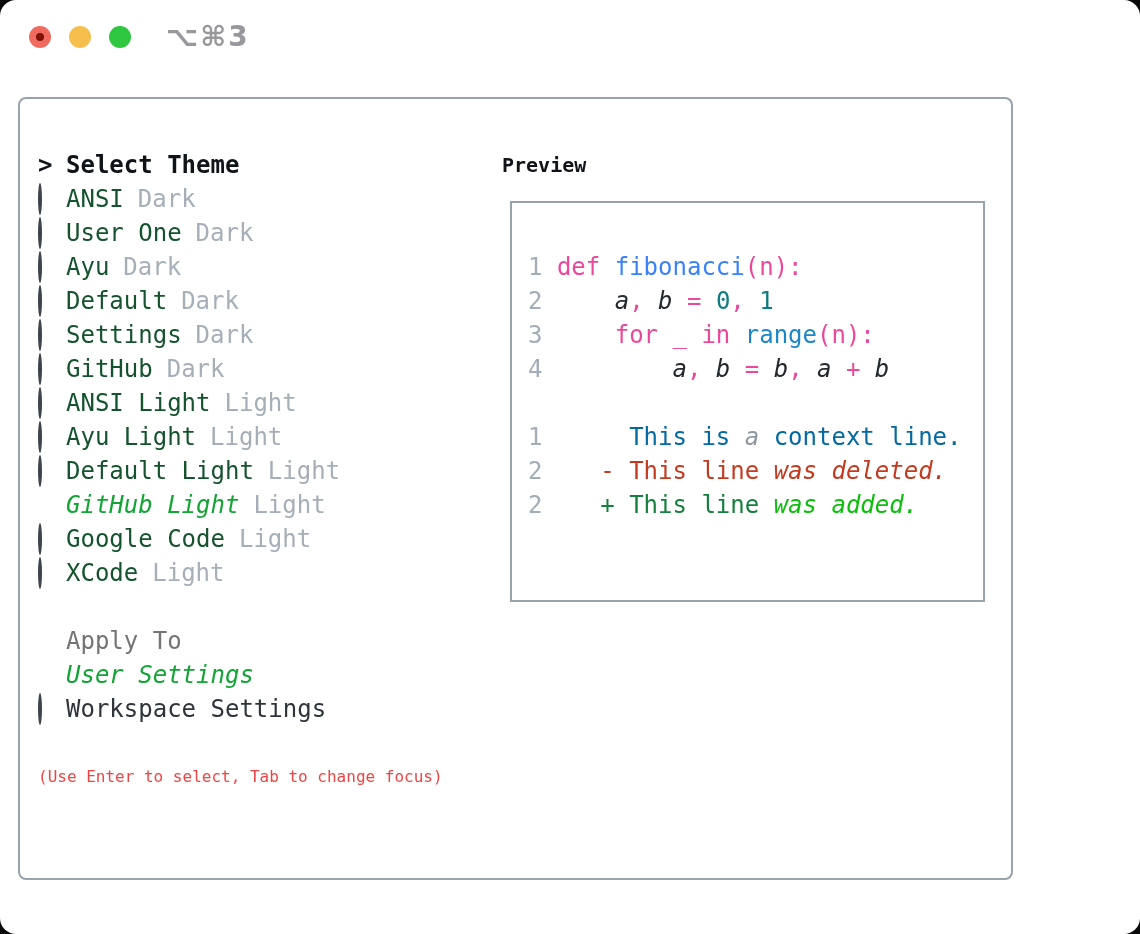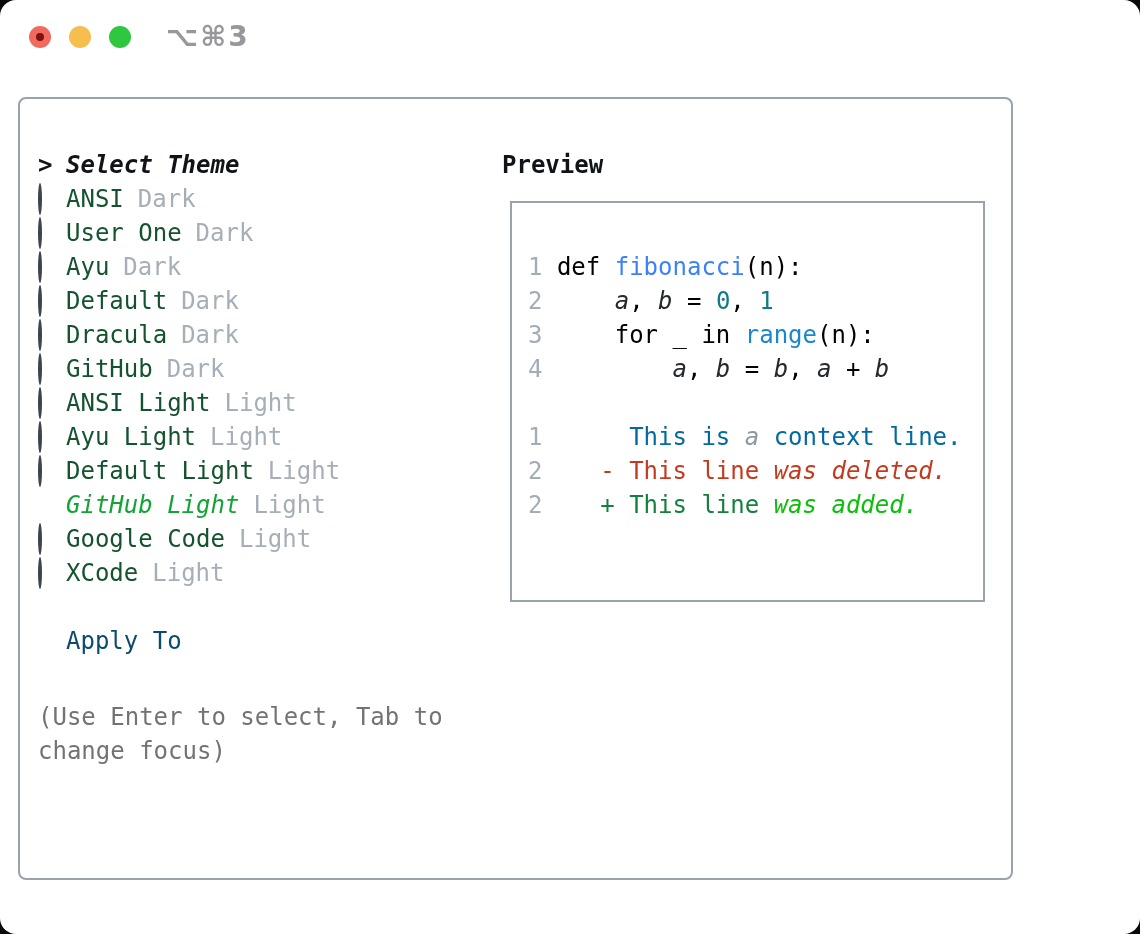--- a/index.html
+++ b/index.html
@@ -25,39 +25,39 @@
     border:2px solid #99a3ae;border-radius:8px;background:#fff;
   }
   .row{height:34px;display:flex;align-items:center;font-size:24px;line-height:34px;white-space:pre;}
   .spacer{height:34px;}
   
   .left-col{position:absolute;left:18px;top:49px;width:440px;}
   .cell{display:inline-block;width:28px;flex:0 0 28px;}
   .prompt{color:#101418;font-weight:bold;}
   .radio{width:15px;height:15px;border-radius:50%;border:2px solid #3d444b;box-sizing:border-box;margin-top:1px;}
   .radio.selected{border:none;background:#12a434;width:16px;height:16px;}
-  .hdr{color:#101418;font-weight:bold;font-style:italic;}
-  .hdr-plain{color:#0c4a6e;}
+  .hdr{color:#101418;font-weight:bold;}
+  .hdr-plain{color:#737373;}
   .name{color:#14532d;}
   .variant{color:#a6aeb8;margin-left:14px;}
   .item.sel .name,.opt.sel .optlabel{color:#12a434;font-style:italic;}
   .optlabel{color:#2e343a;}
   .hint{
-    margin-top:8px;width:430px;font-size:24px;line-height:34px;color:#737373;white-space:normal;
+    margin-top:0;width:430px;font-size:16px;line-height:34px;color:#ef4444;white-space:normal;
   }
   
-  .preview-title{position:absolute;left:482px;top:49px;height:34px;line-height:34px;font-size:24px;font-weight:bold;color:#101418;}
+  .preview-title{position:absolute;left:482px;top:49px;height:34px;line-height:34px;font-size:20px;font-weight:bold;color:#101418;}
   .preview-box{
     position:absolute;left:490px;top:102px;width:471px;height:397px;
     border:2px solid #99a3ae;background:#fff;overflow:hidden;
   }
   .code{padding:47px 0 0 16px;font-size:24px;}
   .pline{height:34px;line-height:34px;white-space:pre;}
   .tok-ln{color:#a3adb7;}
-  .tok-code{color:#000000;text-align:right;}
+  .tok-code{color:#ec4899;text-align:right;}
   .tok-func{color:#3b82f6;}
   .tok-num{color:#0e7c80;}
   .tok-blt{color:#1b87c9;}
   .tok-var{color:#24292e;font-style:italic;}
   .tok-ctx{color:#0369a1;margin-top:29px;}
   .tok-ctxi{color:#90989f;font-style:italic;}
   .tok-del{color:#c33a1f;}
   .tok-deli{color:#c33a1f;font-style:italic;}
   .tok-add{color:#15803d;}
   .tok-addi{color:#0dbe0d;font-style:italic;}
@@ -90,21 +90,21 @@
           <div class="row item">
     <span class="cell"><span class="radio"></span></span><span class="name">User One</span><span class="variant">Dark</span>
   </div>
           <div class="row item">
     <span class="cell"><span class="radio"></span></span><span class="name">Ayu</span><span class="variant">Dark</span>
   </div>
           <div class="row item">
     <span class="cell"><span class="radio"></span></span><span class="name">Default</span><span class="variant">Dark</span>
   </div>
           <div class="row item">
-    <span class="cell"><span class="radio"></span></span><span class="name">Dracula</span><span class="variant">Dark</span>
+    <span class="cell"><span class="radio"></span></span><span class="name">Settings</span><span class="variant">Dark</span>
   </div>
           <div class="row item">
     <span class="cell"><span class="radio"></span></span><span class="name">GitHub</span><span class="variant">Dark</span>
   </div>
           <div class="row item">
     <span class="cell"><span class="radio"></span></span><span class="name">ANSI Light</span><span class="variant">Light</span>
   </div>
           <div class="row item">
     <span class="cell"><span class="radio"></span></span><span class="name">Ayu Light</span><span class="variant">Light</span>
   </div>
@@ -121,20 +121,28 @@
     <span class="cell"><span class="radio"></span></span><span class="name">XCode</span><span class="variant">Light</span>
   </div>
         </div>
 
       <div class="spacer"></div>
 
       <div class="row">
         <span class="cell"></span><span class="hdr-plain">Apply To</span>
       </div>
 
+      <div id="apply-list">
+          <div class="row opt sel">
+    <span class="cell"><span class="radio selected"></span></span><span class="optlabel">User Settings</span>
+  </div>
+          <div class="row opt">
+    <span class="cell"><span class="radio"></span></span><span class="optlabel">Workspace Settings</span>
+  </div>
+        </div>
 
       <div class="spacer"></div>
 
       <div class="hint">(Use Enter to select, Tab to change focus)</div>
     </div>
 
     <div class="preview-title">Preview</div>
 
     <div class="preview-box">
       <div class="code" id="preview-code">

